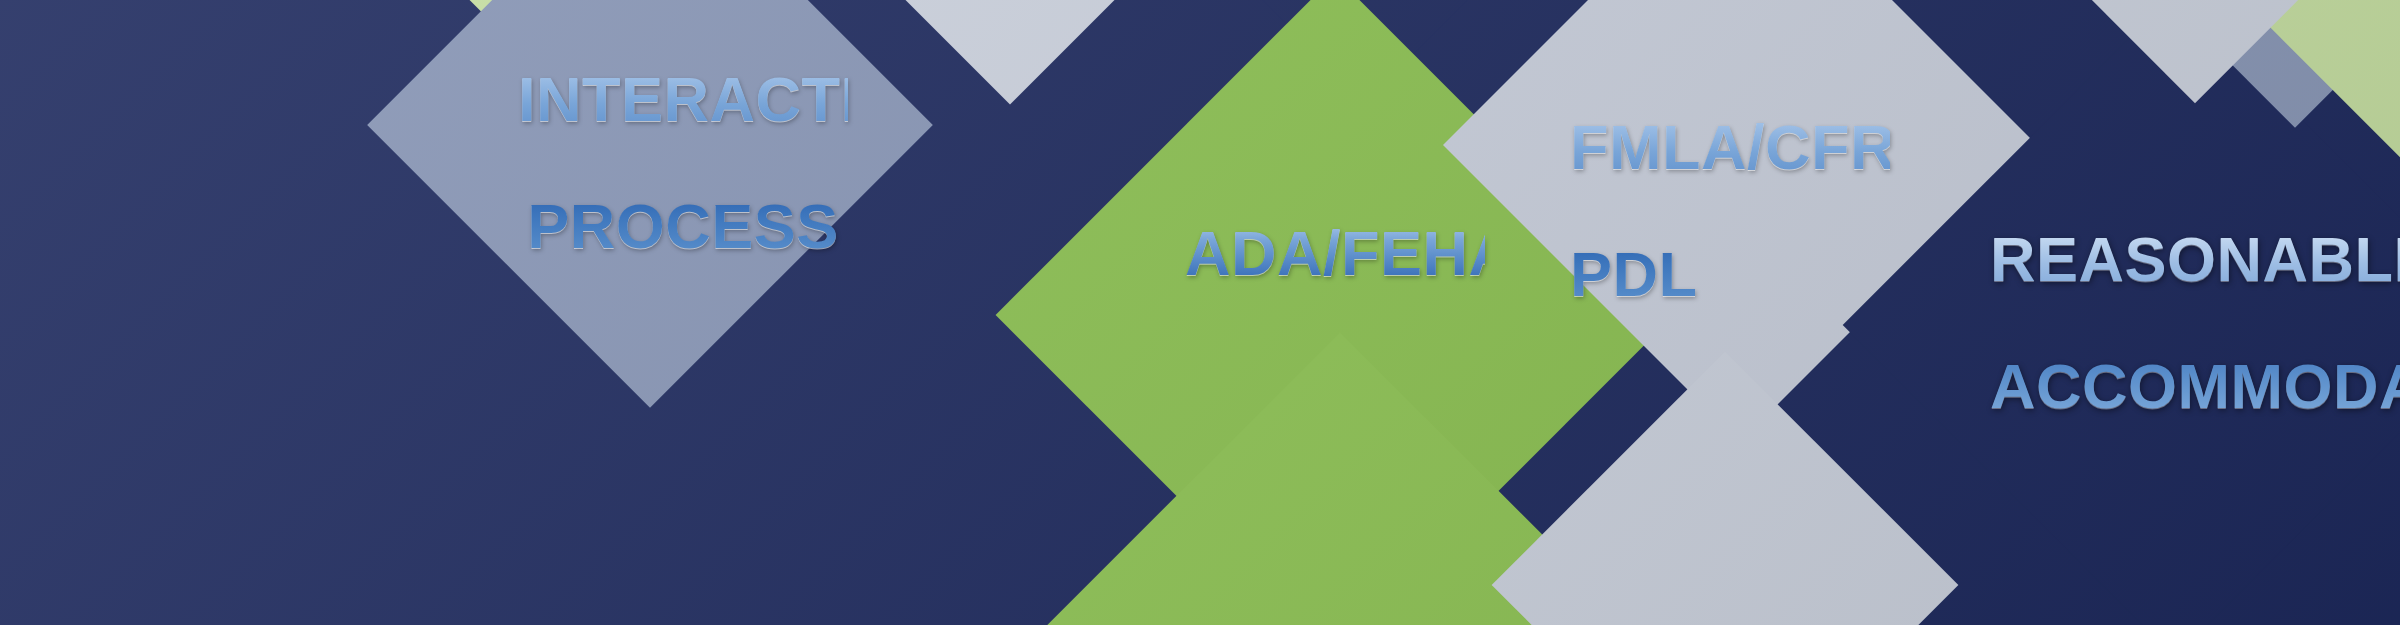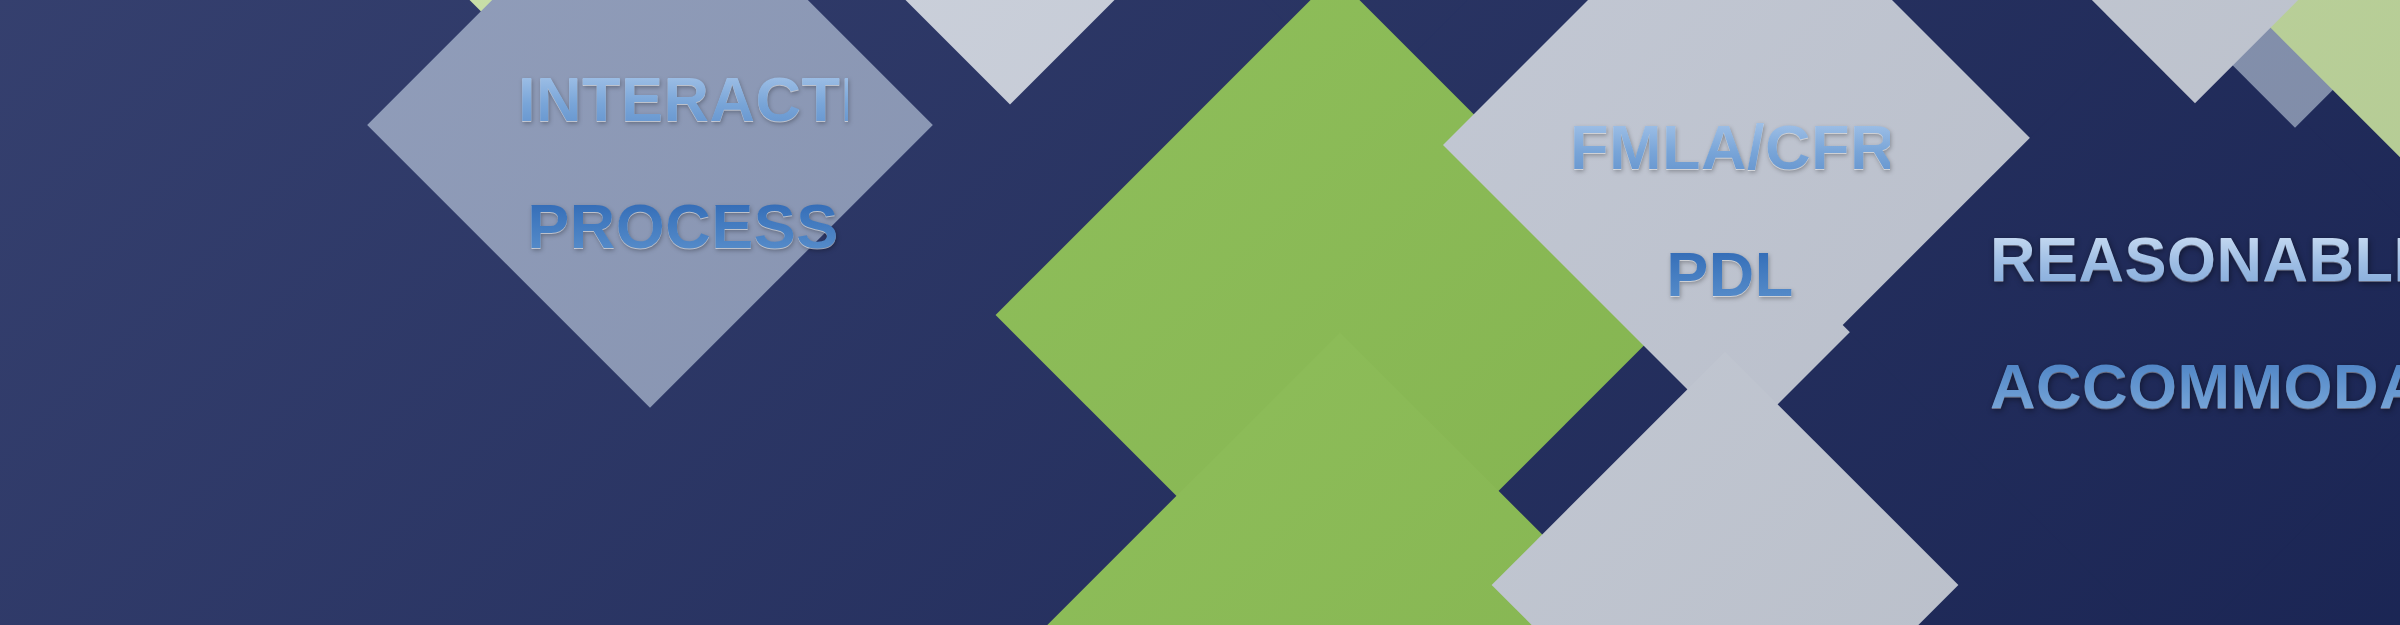--- a/index.html
+++ b/index.html
@@ -72,21 +72,21 @@
     opacity:.36;
     -webkit-mask-image:linear-gradient(180deg,rgba(0,0,0,.85) 0%,rgba(0,0,0,.28) 42%,rgba(0,0,0,0) 78%);
     mask-image:linear-gradient(180deg,rgba(0,0,0,.85) 0%,rgba(0,0,0,.28) 42%,rgba(0,0,0,0) 78%);
     margin-top:1px;
   }
   .lbl{display:block;}
 
   
   #b-interactive{left:470px;top:68px;font-size:63px;text-align:center;width:330px;margin-left:48px;}
   #b-adafeha    {left:1185px;top:222px;font-size:63px;text-align:center;width:300px;}
-  #b-fmla       {left:1570px;top:116px;font-size:63px;text-align:center;width:320px;}
+  #b-fmla       {left:1570px;top:116px;font-size:63px;width:320px;}
   #b-reasonable {left:1990px;top:228px;font-size:63px;text-align:left;width:520px;}
 </style>
 </head>
 <body>
 
 <div id="stage">
 
   <div>
 
     <div class="tile t-palegreen" style="left:400px;top:-310px;width:340px;height:340px;"></div>
@@ -117,20 +117,24 @@
 
   <div class="veil"></div>
 
   <div class="wm" id="b-interactive">
     <span class="lbl">INTERACTIVE</span>
     <span class="mirror">INTERACTIVE</span>
     <span class="lbl">PROCESS</span>
     <span class="mirror">PROCESS</span>
   </div>
 
+  <div class="wm" id="b-adafeha">
+    <span class="lbl">ADA/FEHA</span>
+    <span class="mirror">ADA/FEHA</span>
+  </div>
 
   <div class="wm" id="b-fmla">
     <span class="lbl">FMLA/CFRA</span>
     <span class="mirror">FMLA/CFRA</span>
     <span class="lbl">PDL</span>
     <span class="mirror">PDL</span>
   </div>
 
   <div class="wm on-dark" id="b-reasonable">
     <span class="lbl">REASONABLE</span>

